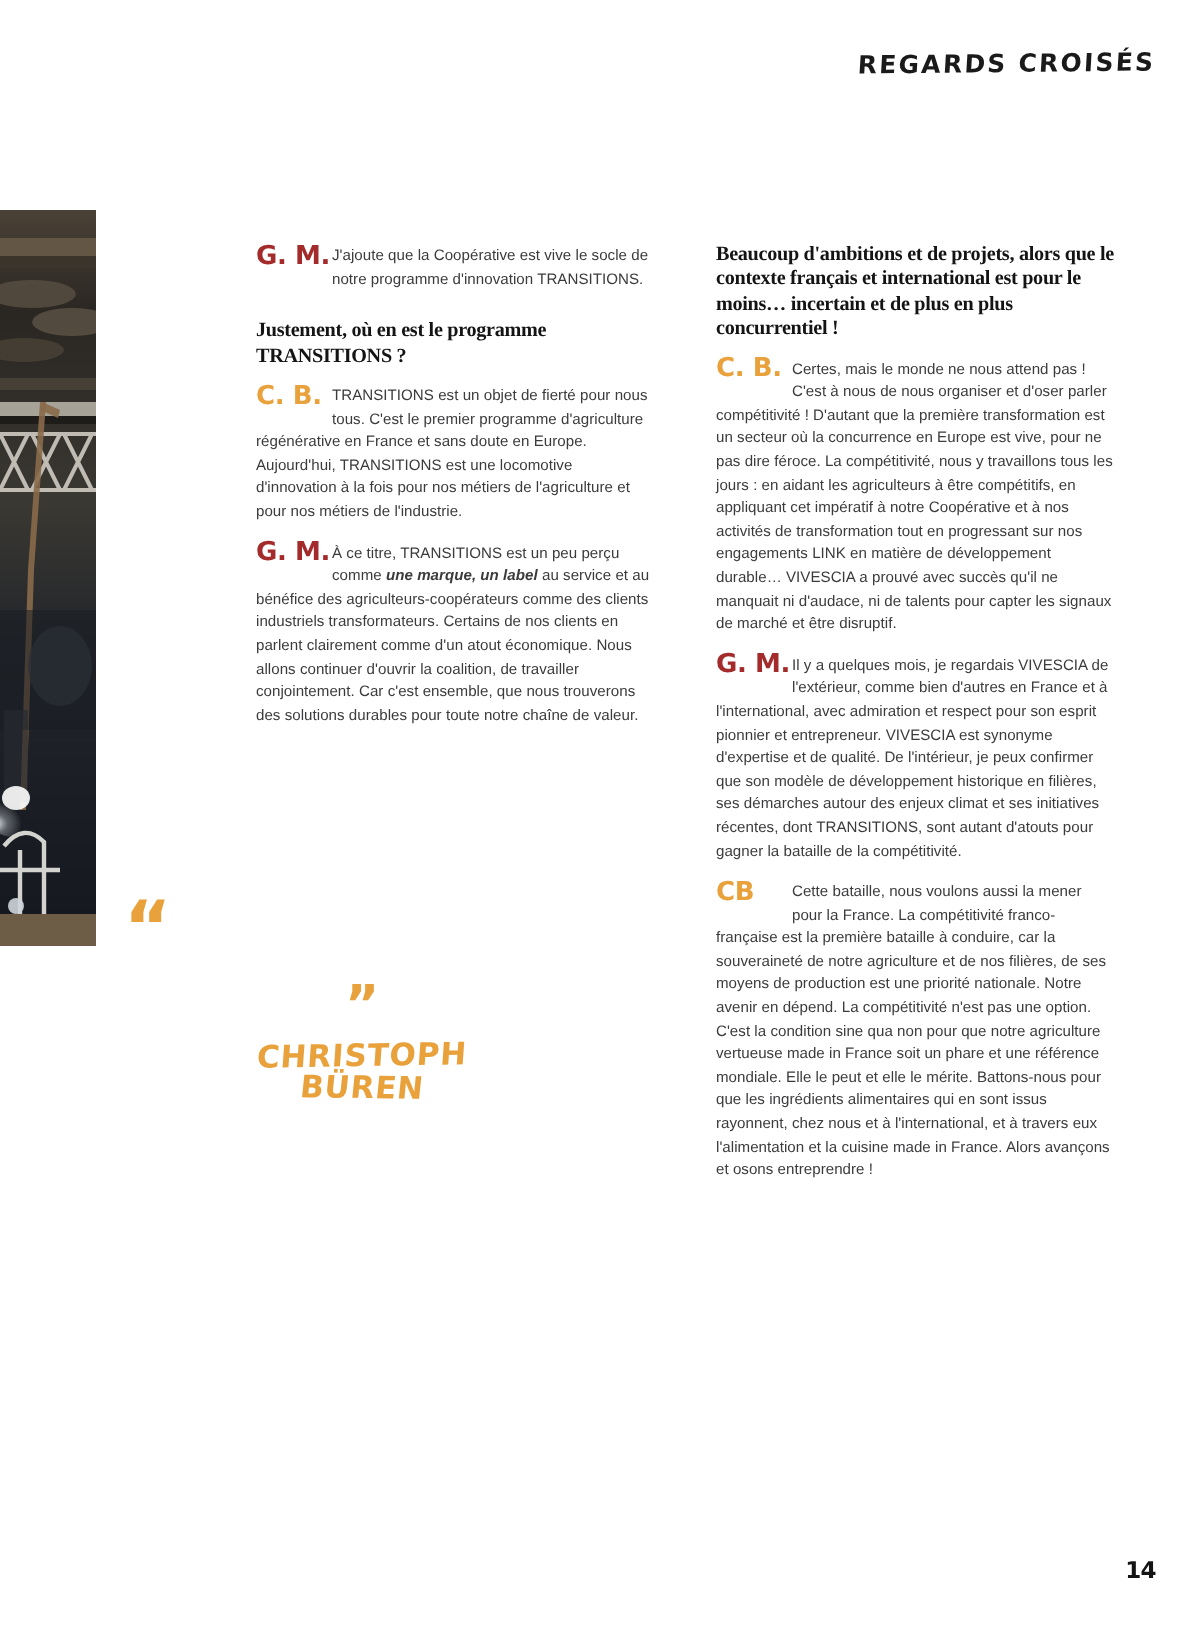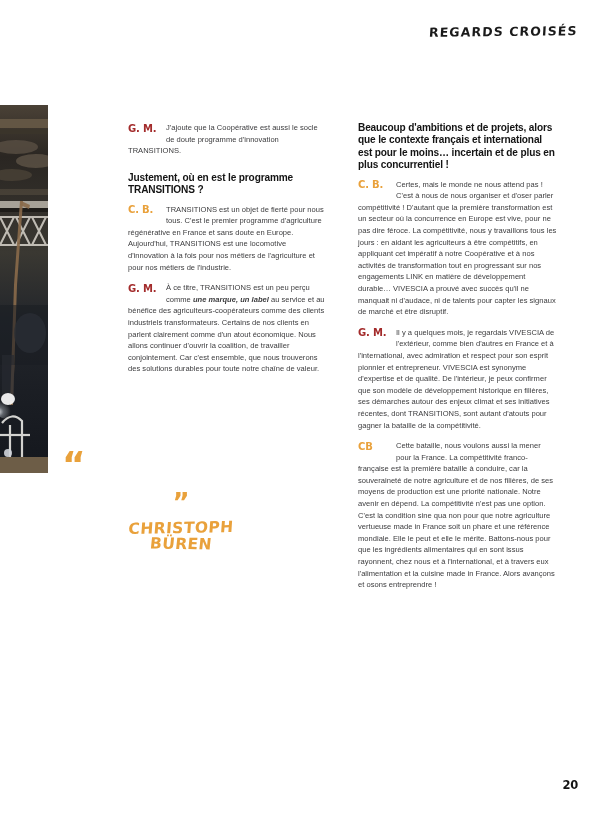--- a/index.html
+++ b/index.html
@@ -58,21 +58,21 @@
     position: relative;
     margin-bottom: 9px;
   }
 
   .initials {
     position: absolute;
     left: 0;
     top: 0.5px;
     font-family: "DejaVu Sans", sans-serif;
     font-weight: 700;
-    font-size: 10px;
+    font-size: 13px;
     letter-spacing: -0.2px;
     line-height: 11.6px;
     white-space: nowrap;
   }
   .initials.gm { color: #A32B2B; }
   .initials.cb { color: #E9A13B; }
 
   .qa-text {
     font-size: 7.55px;
     line-height: 11.6px;
@@ -85,21 +85,21 @@
   
   .qa-text.hang::before {
     content: "";
     float: left;
     width: 38px;
     height: 23.2px;
   }
   .qa-text.hang { text-indent: 0; }
 
   .question {
-    font-family: Liberation Sans, sans-serif;
+    font-family: Liberation Serif, serif;
     font-weight: 700;
     font-size: 10.1px;
     line-height: 12.4px;
     color: #141414;
     letter-spacing: -0.15px;
     margin-bottom: 7px;
   }
   .question.spaced { margin-top: 15px; }
 
   
@@ -224,21 +224,21 @@
       </g>
       <rect x="0" y="352" width="48" height="16" fill="#7d6a4f" opacity="0.85"></rect>
       <circle cx="8" cy="348" r="4" fill="#cfd4da" opacity="0.9"></circle>
     </svg>
   </div>
 
   <div class="col col-left">
 
     <div class="qa-block">
       <span class="initials gm">G. M.</span>
-      <p class="qa-text hang">J'ajoute que la Coopérative est aussi le socle de doute programme d'innovation TRANSITIONS.</p>
+      <p class="qa-text hang">J'ajoute que la Coopérative est vive le socle de notre programme d'innovation TRANSITIONS.</p>
     </div>
 
     <div class="question spaced">Justement, où en est le programme TRANSITIONS ?</div>
 
     <div class="qa-block">
       <span class="initials cb">C. B.</span>
       <p class="qa-text hang">TRANSITIONS est un objet de fierté pour nous tous. C'est le premier programme d'agriculture régénérative en France et sans doute en Europe. Aujourd'hui, TRANSITIONS est une locomotive d'innovation à la fois pour nos métiers de l'agriculture et pour nos métiers de l'industrie.</p>
     </div>
 
     <div class="qa-block">
@@ -271,15 +271,15 @@
 
   <div class="pullquote">
     <div class="quote-mark">“</div>
     <div class="quote-mark-close">”</div>
     <div class="quote-author">
       <span class="l1">CHRISTOPH</span>
       <span class="l2">BÜREN</span>
     </div>
   </div>
 
-  <div class="folio">20</div>
+  <div class="folio">14</div>
 
 </div>
 
 </body></html>

